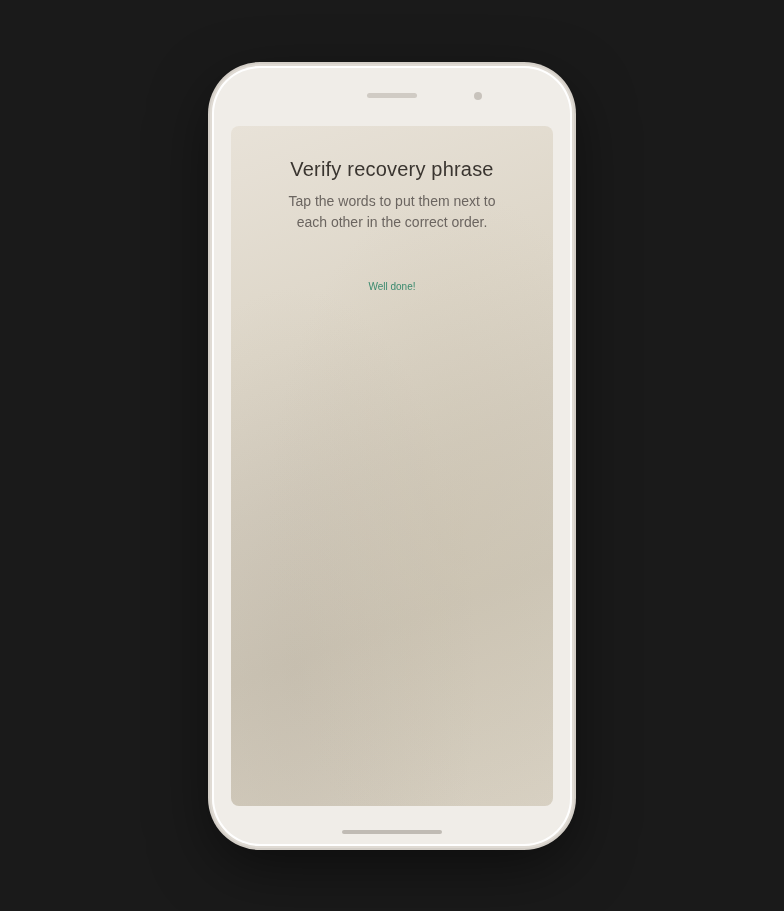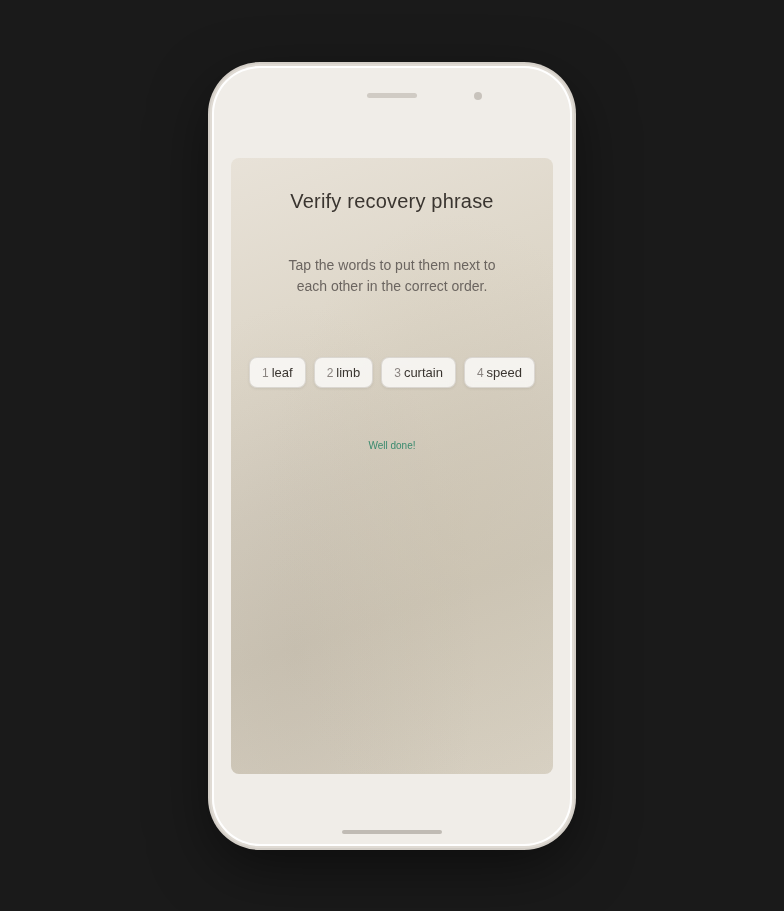--- a/index.html
+++ b/index.html
@@ -1,15 +1,15 @@
 <!DOCTYPE html>
 <html><head>
   <meta charset="utf-8">
   <style>
-    * { margin: 0; padding: 0; box-sizing: border-box; gap: 32px; }
+    * { margin: 0; padding: 0; box-sizing: border-box; }
 
     body {
       width: 784px;
       height: 911px;
       background: #1a1a1a;
       display: flex;
       align-items: center;
       justify-content: center;
       font-family: -apple-system, BlinkMacSystemFont, 'Segoe UI', sans-serif;
       overflow: hidden;
@@ -185,34 +185,20 @@
     <div class="phone-camera"></div>
   </div>
 
   <div class="phone-screen">
     <div class="screen-content">
       <h1 class="title">Verify recovery phrase</h1>
       <p class="subtitle">Tap the words to put them next to each other in the correct order.</p>
 
       <div class="words-container">
 
-        <div class="word-row">
-          <div class="word-chip">
-            <span class="num">1</span><span>leaf</span>
-          </div>
-          <div class="word-chip">
-            <span class="num">2</span><span>limb</span>
-          </div>
-          <div class="word-chip">
-            <span class="num">3</span><span>curtain</span>
-          </div>
-          <div class="word-chip">
-            <span class="num">4</span><span>speed</span>
-          </div>
-        </div>
 
 
       </div>
 
       <div class="well-done">Well done!</div>
     </div>
   </div>
 
   <div class="phone-bottom">
     <div class="home-indicator"></div>

